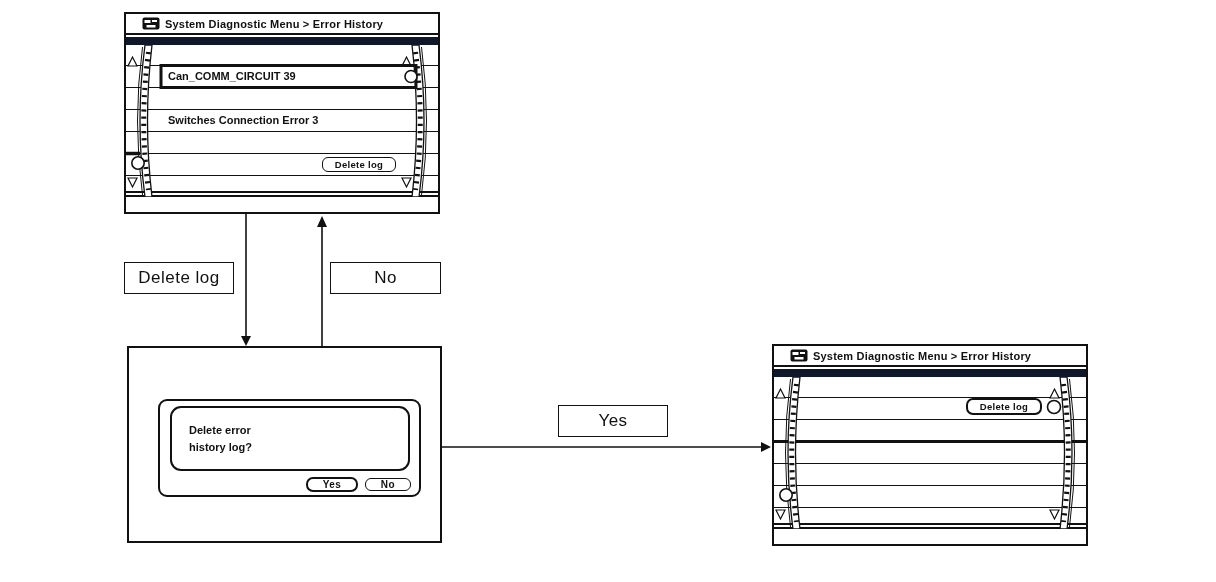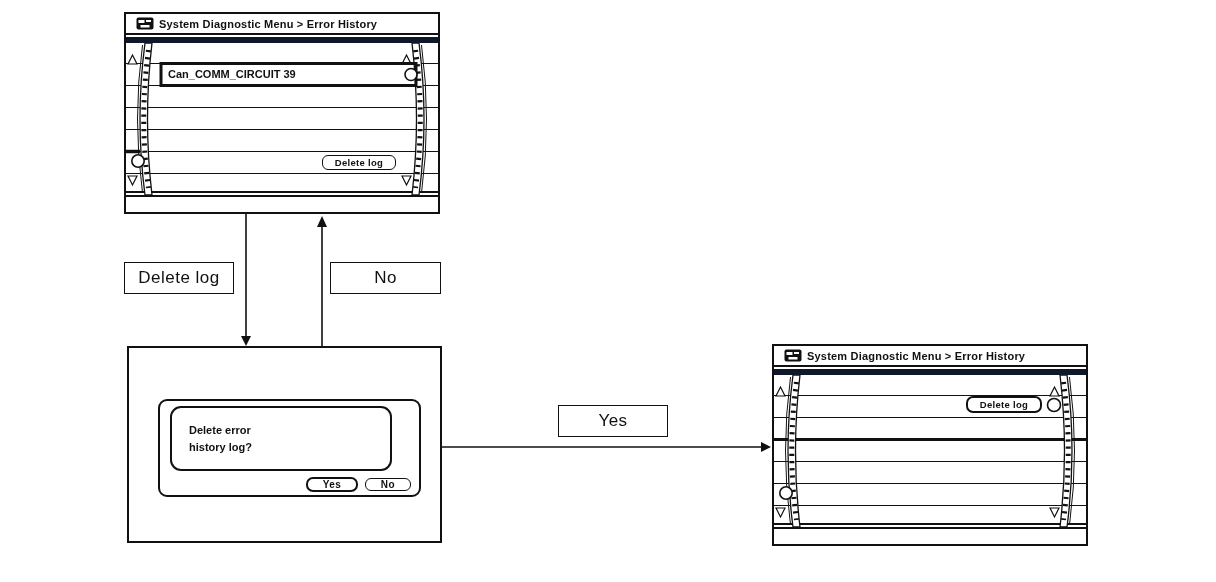--- a/index.html
+++ b/index.html
@@ -5,33 +5,33 @@
   html,body{margin:0;padding:0;background:#fff;}
   *{box-sizing:border-box;}
   .canvas{
     position:relative;width:1216px;height:582px;background:#fff;
     font-family:"Liberation Sans","DejaVu Sans",sans-serif;color:#111;overflow:hidden;
   }
   
   .screen{position:absolute;background:#fff;border:2px solid #111;display:flex;flex-direction:column;}
   .screen.s1{left:124px;top:12px;width:316px;height:202px;}
   .screen.s3{left:772px;top:344px;width:316px;height:202px;}
-  .titlebar{height:21px;border-bottom:2px solid #111;display:flex;align-items:center;gap:5px;padding:0 10px;flex:none;}
+  .titlebar{height:21px;border-bottom:2px solid #111;display:flex;align-items:center;gap:5px;padding:0 16px;flex:none;}
   .titlebar .ttl{font-size:11px;font-weight:700;letter-spacing:.2px;white-space:nowrap;}
   .gap2{height:2px;flex:none;}
-  .mainarea{position:relative;height:156px;border-top:6px solid #0f172a;border-bottom:2px solid #111;flex:none;}
+  .mainarea{position:relative;height:156px;border-top:8px solid #0f172a;border-bottom:2px solid #111;flex:none;}
   .bottombar{border-top:2px solid #111;flex:1;margin-top:2px;background:#fff;}
   .deco{position:absolute;left:0;top:0;}
   .rowtext{position:absolute;left:42px;width:236px;height:22px;line-height:22px;font-size:11px;font-weight:600;white-space:nowrap;overflow:hidden;}
   .minibtn{position:absolute;border:1.5px solid #111;border-radius:6px;background:#fff;
     display:flex;align-items:center;justify-content:center;font-size:9.5px;font-weight:600;letter-spacing:.3px;}
   
   .screen.s2{left:127px;top:346px;width:315px;height:197px;border-width:2.5px;display:block;}
   .dialog{position:absolute;left:29px;top:51px;width:263px;height:98px;border:2px solid #111;border-radius:9px;background:#fff;}
-  .msgbox{position:absolute;left:10px;top:5px;width:222px;height:65px;border:2px solid #111;border-radius:11px;background:#fff;}
+  .msgbox{position:absolute;left:10px;top:5px;width:240px;height:65px;border:2px solid #111;border-radius:11px;background:#fff;}
   .msgtext{position:absolute;left:17px;top:14px;font-size:11px;font-weight:600;line-height:17px;}
   .dlgbtn{position:absolute;background:#fff;border:1.5px solid #111;border-radius:6px;
     display:flex;align-items:center;justify-content:center;font-size:10px;font-weight:700;letter-spacing:.5px;}
   .dlgbtn.yes{left:146px;top:76px;width:52px;height:15px;border-width:2.5px;border-radius:7px;}
   .dlgbtn.no{left:205px;top:77px;width:46px;height:13px;}
   
   .flowlabel{position:absolute;border:1.5px solid #111;background:#fff;
     display:flex;align-items:center;justify-content:center;font-size:17px;letter-spacing:.5px;}
   .fl-delete{left:124px;top:262px;width:110px;height:32px;}
   .fl-no{left:330px;top:262px;width:111px;height:32px;}
@@ -81,20 +81,21 @@
           <path d="M289.5,7 Q299,76 289.5,145" fill="none" stroke="#111" stroke-width="5" stroke-dasharray="2.2 5"></path>
           <polygon points="276,21 285,21 280.5,12" fill="#fff" stroke="#111" stroke-width="1.2"></polygon>
           <polygon points="276,133 285,133 280.5,142" fill="#fff" stroke="#111" stroke-width="1.2"></polygon>
         </g>
 
         <rect x="35" y="20.5" width="255" height="22" fill="none" stroke="#111" stroke-width="3"></rect>
         <circle cx="285" cy="31.5" r="6" fill="#fff" stroke="#111" stroke-width="1.6"></circle>
         <circle cx="12" cy="118" r="6.2" fill="#fff" stroke="#111" stroke-width="1.6"></circle>
       </svg>
       <div class="rowtext" style="top:20px;">Can_COMM_CIRCUIT 39</div>
+      <div class="rowtext" style="top:64px;">Switches Connection Error 3</div>
       <div class="minibtn" style="left:196px;top:112px;width:74px;height:15px;">Delete log</div>
     </div>
     <div class="bottombar"></div>
   </div>
 
   <div class="screen s2">
     <div class="dialog">
       <div class="msgbox">
         <div class="msgtext">
           <div>Delete error</div>

